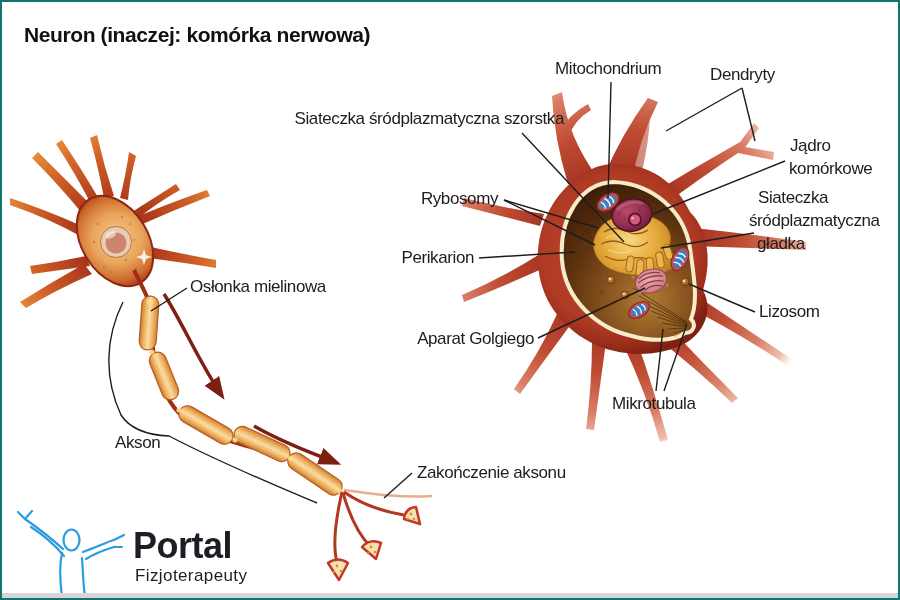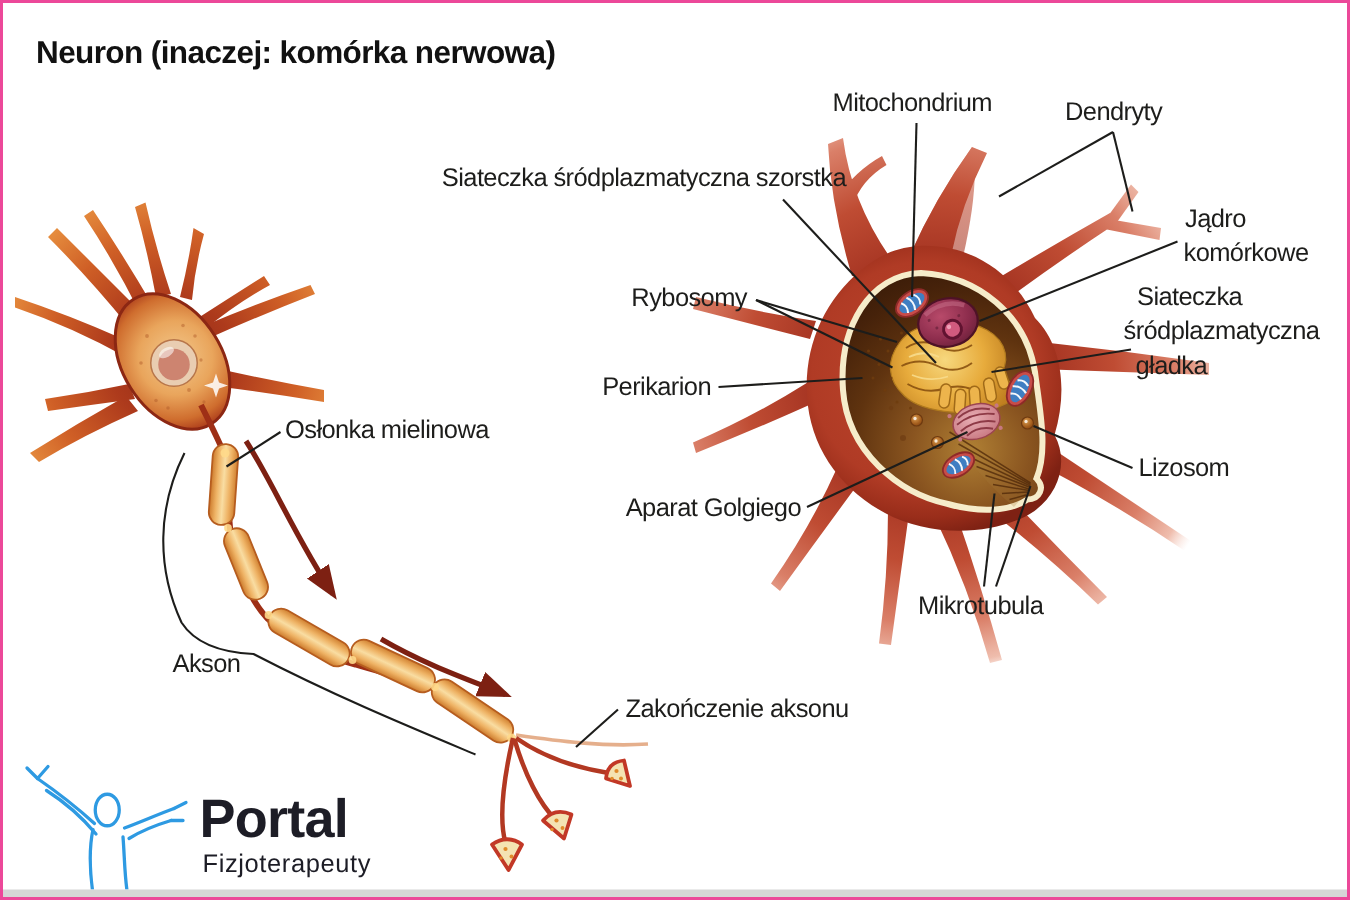--- a/index.html
+++ b/index.html
@@ -1,21 +1,21 @@
 <!DOCTYPE html>
 <html><head>
 <meta charset="utf-8">
 <style>
   html,body{margin:0;padding:0;background:#fff;}
   .canvas{
     position:relative;
     width:900px;height:600px;
     box-sizing:border-box;
     background:#ffffff;
-    border:2px solid #ec4899;
+    border:2px solid #0f766e;
     overflow:hidden;
     font-family:"Liberation Sans",sans-serif;
   }
   .bottom-strip{
     position:absolute;left:0;right:0;bottom:0;height:5px;
     background:#d6d6d6;
   }
   svg{display:block;}
   .ttl{
     font-family:"Liberation Sans",sans-serif;

